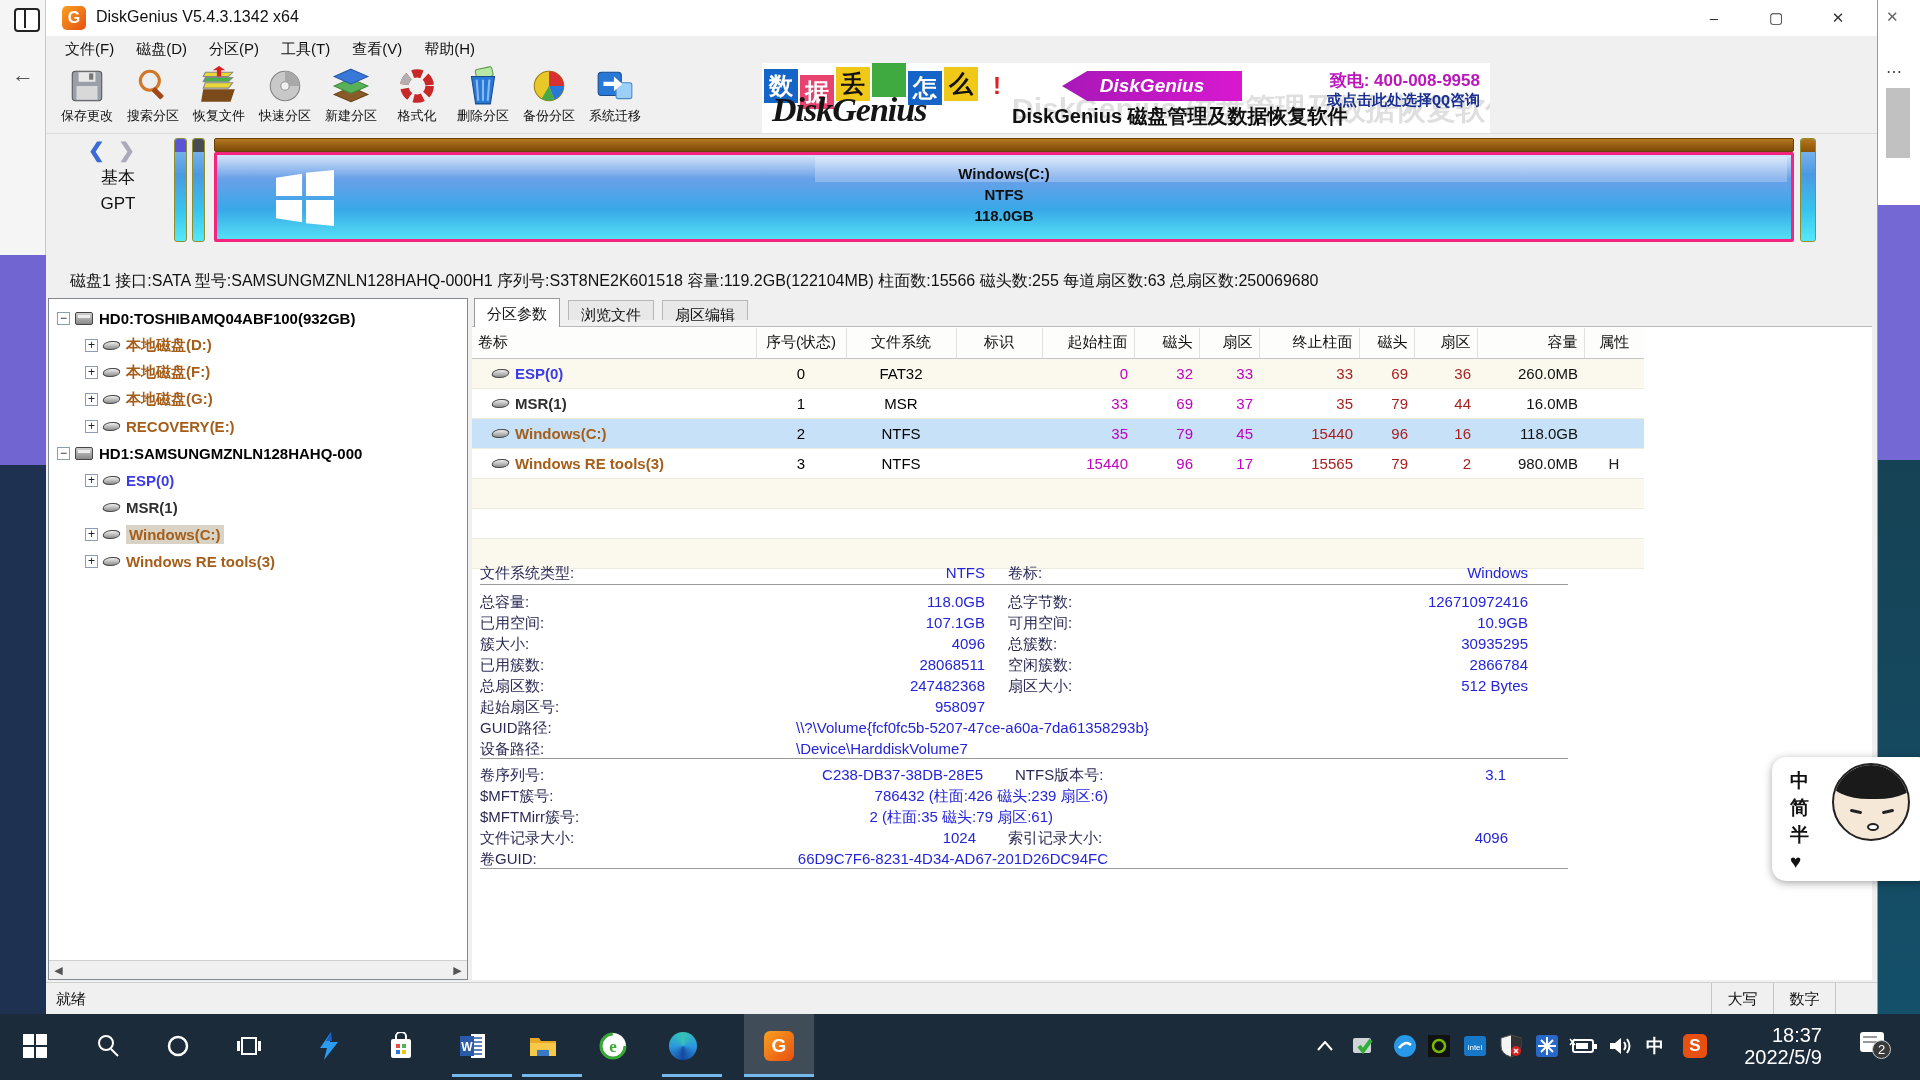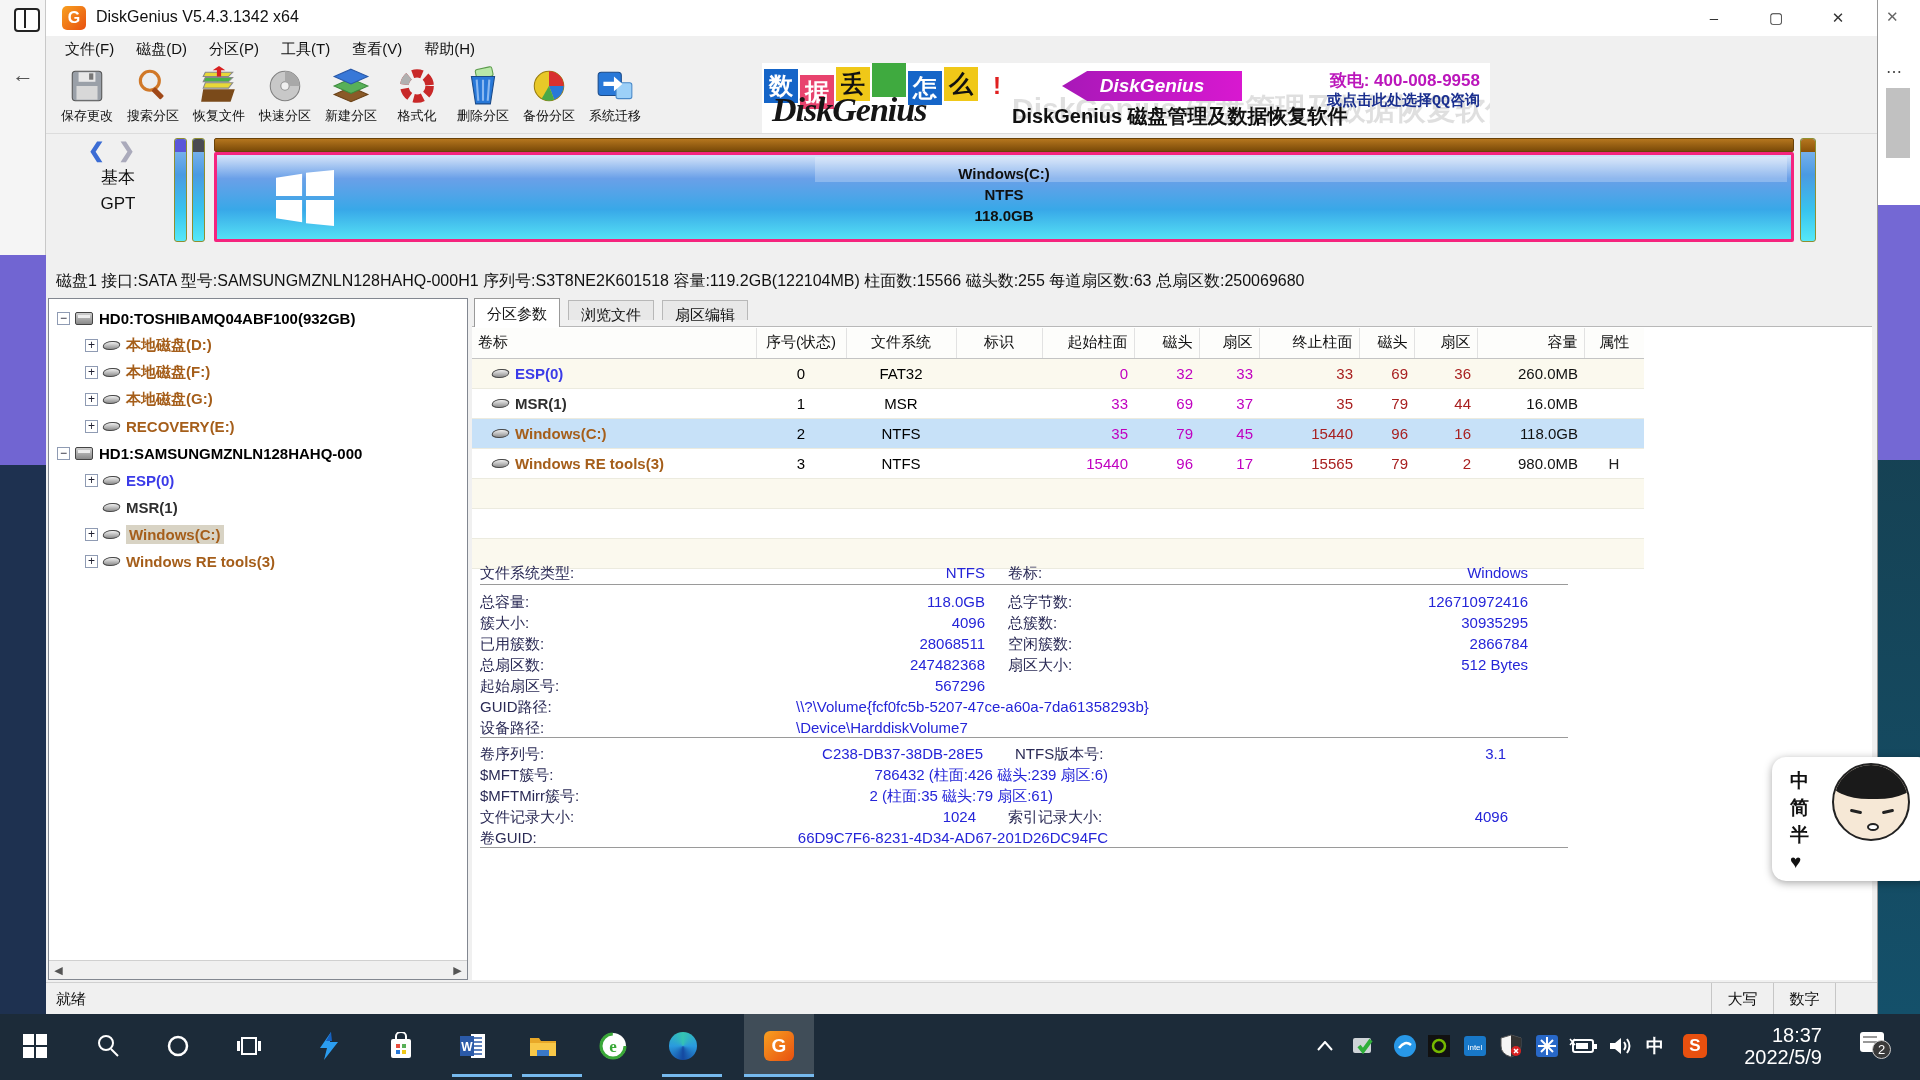--- a/index.html
+++ b/index.html
@@ -70,21 +70,21 @@
   .bar-main { position:absolute; left:168px; top:4px; width:1580px; height:104px; }
   .bar-main .strip { position:absolute; left:0; top:0; width:100%; height:14px; background:linear-gradient(#b5761e,#7a4a08); border:1px solid #6a4208; border-radius:2px; }
   .bar-main .body { position:absolute; left:0; top:14px; width:100%; height:90px; border:3px solid #f5247e;
                     background:linear-gradient(#cfe0f8 2%,#6aa0e8 28%,#38a8e8 65%,#55e0f5); border-radius:2px; }
   .bar-main .free { position:absolute; left:38%; top:2px; right:4px; height:30%; background:rgba(255,255,255,.25); }
   .winlogo { position:absolute; left:56px; top:14px; width:64px; height:58px; }
   .winlogo polygon { fill:#fff; }
   .bar-text { position:absolute; left:0; top:8px; width:100%; text-align:center; font-size:15px; font-weight:bold; color:#101010; line-height:21px; }
 
   
-  .diskinfo { position:absolute; left:0; top:266px; width:100%; height:30px; background:#f0f0f0; font-size:16px; color:#111; padding:5px 0 0 10px; }
+  .diskinfo { position:absolute; left:0; top:266px; width:100%; height:30px; background:#f0f0f0; font-size:16px; color:#111; padding:5px 0 0 24px; }
 
   
   .treepanel { position:absolute; left:2px; top:298px; width:420px; height:682px; background:#fff; border:1px solid #828790; }
   .tree-item { position:relative; height:27px; display:flex; align-items:center; font-size:15px; font-weight:bold; }
   .lvl0 { padding-left:8px; } .lvl1 { padding-left:36px; }
   .expander { width:13px; height:13px; border:1px solid #8f9bb3; background:#fff; font-size:12px; line-height:11px; text-align:center;
               color:#223; margin-right:5px; flex:none; font-weight:normal; }
   .expander.hidden { visibility:hidden; }
   .icon-disk { width:18px; height:13px; background:linear-gradient(#cfcfcf,#8a8a8a); border:1px solid #444; border-radius:2px; margin-right:6px; flex:none; position:relative; }
   .icon-disk:before { content:""; position:absolute; left:2px; top:2px; width:12px; height:3px; background:#eee; }
@@ -555,40 +555,46 @@
           <span class="pos r-val val">Windows</span>
         </div>
         <div class="drow" style="height:6px"></div>
         <div class="drow">
           <span class="pos l-lab lbl">总容量:</span>
           <span class="pos l-val val">118.0GB</span>
           <span class="pos r-lab lbl">总字节数:</span>
           <span class="pos r-val val">126710972416</span>
         </div>
         <div class="drow">
+          <span class="pos l-lab lbl">已用空间:</span>
+          <span class="pos l-val val">107.1GB</span>
+          <span class="pos r-lab lbl">可用空间:</span>
+          <span class="pos r-val val">10.9GB</span>
+        </div>
+        <div class="drow">
           <span class="pos l-lab lbl">簇大小:</span>
           <span class="pos l-val val">4096</span>
           <span class="pos r-lab lbl">总簇数:</span>
           <span class="pos r-val val">30935295</span>
         </div>
         <div class="drow">
           <span class="pos l-lab lbl">已用簇数:</span>
           <span class="pos l-val val">28068511</span>
           <span class="pos r-lab lbl">空闲簇数:</span>
           <span class="pos r-val val">2866784</span>
         </div>
         <div class="drow">
           <span class="pos l-lab lbl">总扇区数:</span>
           <span class="pos l-val val">247482368</span>
           <span class="pos r-lab lbl">扇区大小:</span>
           <span class="pos r-val val">512 Bytes</span>
         </div>
         <div class="drow">
           <span class="pos l-lab lbl">起始扇区号:</span>
-          <span class="pos l-val val">567296</span>
+          <span class="pos l-val val">958097</span>
         </div>
         <div class="drow">
           <span class="pos l-lab lbl">GUID路径:</span>
           <span class="pos p-val val">\\?\Volume{fcf0fc5b-5207-47ce-a60a-7da61358293b}</span>
         </div>
         <div class="drow dsep">
           <span class="pos l-lab lbl">设备路径:</span>
           <span class="pos p-val val">\Device\HarddiskVolume7</span>
         </div>
         <div class="drow" style="height:5px"></div>

